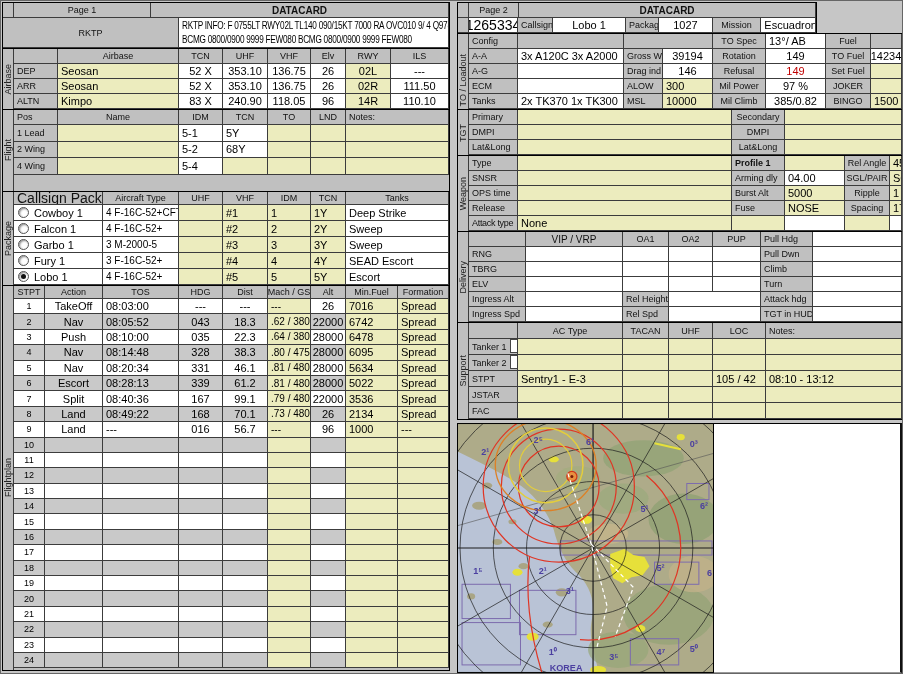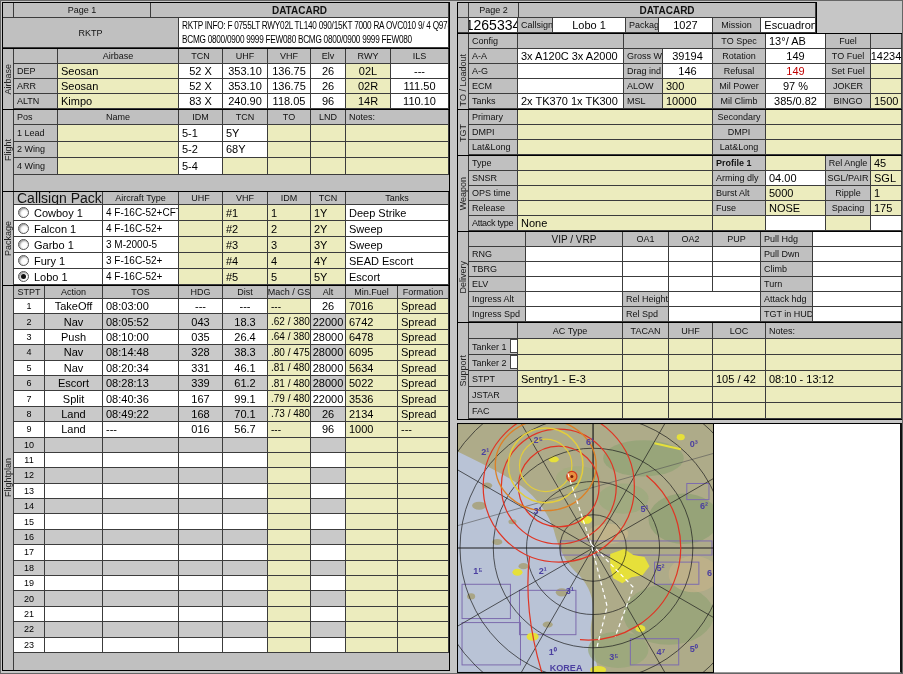--- a/index.html
+++ b/index.html
@@ -20,21 +20,21 @@
   .fx{flex:1 1 auto}
   .b{font-weight:bold}
   .f9{font-size:9px}.f8{font-size:14px}.f10{font-size:10px}.f12{font-size:12px}
   .pre{white-space:pre}
   .even .c:not(.y){background:#c9c9c9}
   .r13{height:13px}.r15{height:15px}.r16{height:16px}.r165{height:16.5px}.r30{height:30px}.rfp{height:15.4px}
   .w31{width:31px}.w33{width:33px}.w35{width:35px}.w39{width:39px}.w43{width:43px}.w44{width:44px}
   .w45{width:45px}.w46{width:46px}.w48{width:48px}.w49{width:49px}.w50{width:50px}
   .w52{width:52px}.w53{width:53px}.w54{width:54px}.w57{width:57px}.w58{width:58px}.w60{width:60px}
   .w73{width:73px}.w76{width:76px}.w89{width:89px}.w92{width:92px}.w97{width:97px}
-  .w105{width:105px}.w106{width:106px}.w121{width:121px}.w137{width:137px}.w176{width:176px}.w195{width:195px}
+  .w105{width:105px}.w106{width:106px}.w121{width:121px}.w137{width:137px}.w176{width:176px}.w195{width:214px}
   .atis-line{font-size:10px;letter-spacing:-0.3px;transform:scaleX(.82);transform-origin:0 50%;white-space:pre;line-height:14px}
   .red{color:#c00000}
   .radio{flex:0 0 auto;width:11px;height:11px;border-radius:50%;background:#fff;border:1px solid #555;box-shadow:inset 1px 1px 2px rgba(0,0,0,.45);margin:0 5px 0 1px;display:flex}
   .radio.checked::after{content:'';width:5px;height:5px;border-radius:50%;background:#111;margin:auto}
   .rel{position:relative}
   .mini{position:absolute;right:-1px;top:0;width:8px;height:14px;background:#fff;border:1px solid #444}
   .map{position:absolute;left:456px;top:422px;width:257px;height:250px}
   .panel{position:absolute;left:711px;top:422px;width:190px;height:250px;background:#fff;border-right:2px solid #111;border-bottom:1px solid #999;border-top:1px solid #000}
   .maplbl{font:bold 9px "Liberation Sans",sans-serif;fill:#4b3fa0}
 </style>
@@ -274,21 +274,21 @@
             <div class="c y f10 w43">.62 / 380</div>
             <div class="c ct w35">22000</div>
             <div class="c y w52">6742</div>
             <div class="c y fx">Spread</div>
           </div>
           <div class="row rfp">
             <div class="c ct f9 w31">3</div>
             <div class="c ct w58">Push</div>
             <div class="c w76">08:10:00</div>
             <div class="c ct w44">035</div>
-            <div class="c ct w45">26.4</div>
+            <div class="c ct w45">22.3</div>
             <div class="c y f10 w43">.64 / 380</div>
             <div class="c ct w35">28000</div>
             <div class="c y w52">6478</div>
             <div class="c y fx">Spread</div>
           </div>
           <div class="row rfp even">
             <div class="c ct f9 w31">4</div>
             <div class="c ct w58">Nav</div>
             <div class="c w76">08:14:48</div>
             <div class="c ct w44">328</div>
@@ -493,20 +493,31 @@
               <div class="c w76"></div>
               <div class="c w44 ct"></div>
               <div class="c w45 ct"></div>
               <div class="c w43 y"></div>
               <div class="c w35 ct"></div>
               <div class="c w52 y"></div>
               <div class="c fx y"></div>
             </div>
             <div class="row rfp">
               <div class="c w31 ct f9">23</div>
+              <div class="c w58 ct"></div>
+              <div class="c w76"></div>
+              <div class="c w44 ct"></div>
+              <div class="c w45 ct"></div>
+              <div class="c w43 y"></div>
+              <div class="c w35 ct"></div>
+              <div class="c w52 y"></div>
+              <div class="c fx y"></div>
+            </div>
+            <div class="row rfp even">
+              <div class="c w31 ct f9">24</div>
               <div class="c w58 ct"></div>
               <div class="c w76"></div>
               <div class="c w44 ct"></div>
               <div class="c w45 ct"></div>
               <div class="c w43 y"></div>
               <div class="c w35 ct"></div>
               <div class="c w52 y"></div>
               <div class="c fx y"></div>
             </div>
           </div>

